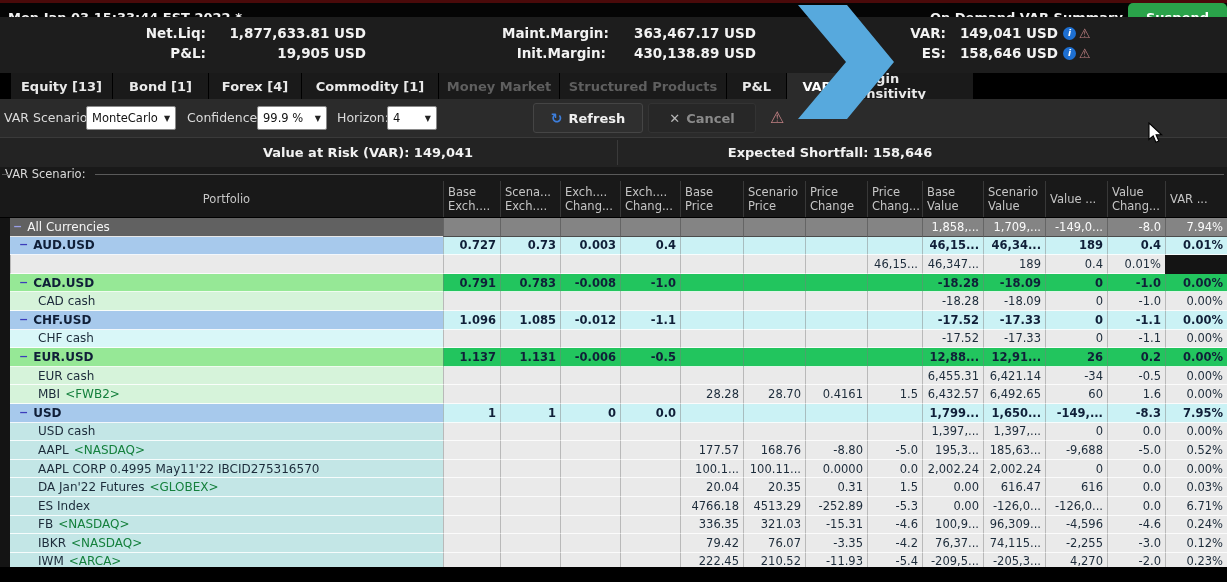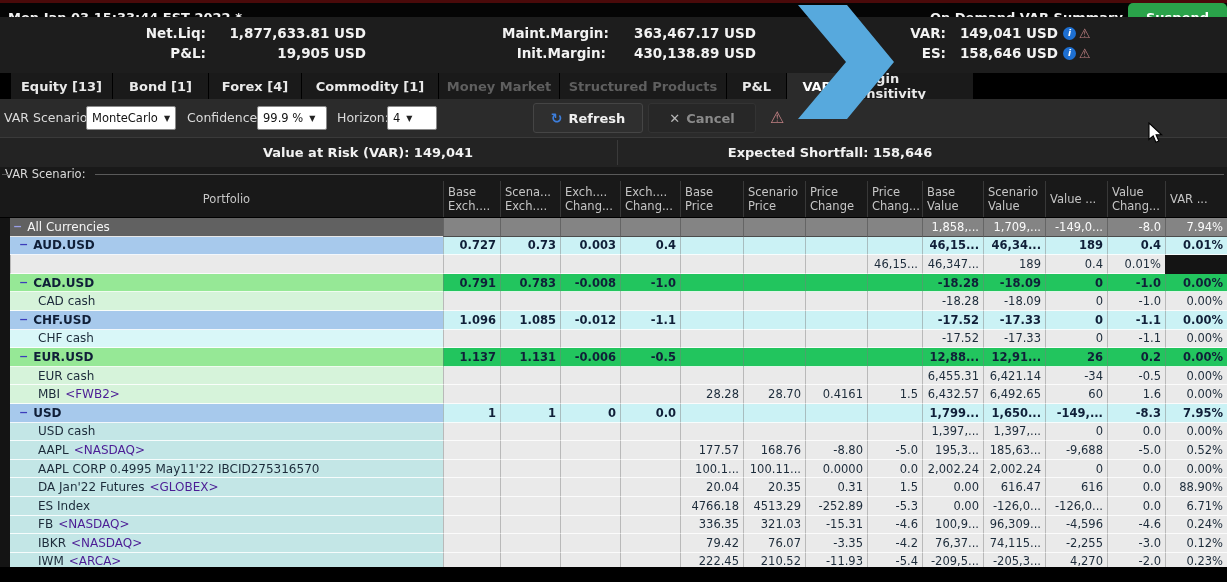--- a/index.html
+++ b/index.html
@@ -37,21 +37,21 @@
   .tab.disabled { color:#5f5f5f; }
   .tab.active { background:#2b2b2b; color:#fff; }
   .tab:nth-child(1){width:101px}.tab:nth-child(2){width:95px}.tab:nth-child(3){width:92px}
   .tab:nth-child(4){width:136px}.tab:nth-child(5){width:120px}.tab:nth-child(6){width:166px}
   .tab:nth-child(7){width:59px}.tab:nth-child(8){width:60px}.tab:nth-child(9){width:125px}
 
   
   .controls { position:relative; height:38px; background:#2b2b2b; }
   .ctl-label { position:absolute; top:11px; color:#dcdcdc; font-size:12.5px; }
   .select { position:absolute; top:7px; height:24px; background:#fff; border:1px solid #8a8a8a; border-radius:2px;
-    display:flex; align-items:center; justify-content:flex-start; padding:0 5px; font-size:11.5px; color:#111; }
+    display:flex; align-items:center; justify-content:space-between; padding:0 5px; font-size:11.5px; color:#111; }
   .select .arr { font-size:8px; color:#222; padding-left:6px; }
   .btn { position:absolute; top:4px; height:30px; border-radius:3px; font-family:inherit; font-size:13px; font-weight:bold;
     display:flex; align-items:center; justify-content:center; gap:6px; }
   .refresh-btn { left:533px; width:110px; background:#2f2f2f; border:1px solid #454545; color:#f0f0f0; }
   .refresh-btn .ric { color:#3d7edb; font-weight:bold; font-size:14px; }
   .cancel-btn { left:648px; width:108px; background:#272727; border:1px solid #333; color:#8a8a8a; }
   .cancel-btn .xic { color:#b8b8b8; font-weight:bold; font-size:13px; }
   .ctl-warn { position:absolute; left:770px; top:9px; color:#c08083; font-size:16px; }
 
   
@@ -73,21 +73,21 @@
   .hcell { display:flex; align-items:center; padding:2px 4px; color:#c6c6c6; font-size:11.5px; line-height:14px;
     white-space:pre-line; border-left:1px solid #383838; }
   .hcell:first-child { border-left:none; justify-content:center; }
   .tbody { height:349px; overflow:hidden; background:#141414; }
   .trow { display:grid; grid-template-columns:433px 57px 60px 60px 60px 63px 62px 62px 55px 61px 62px 62px 58px 62px;
     height:18.6px; padding-left:10px; background:#141414; }
   .cell { display:flex; align-items:center; justify-content:flex-end; padding:0 4px; font-size:11.5px;
     color:#1c2b3a; border-left:1px solid rgba(125,125,125,.45); border-bottom:1px solid rgba(255,255,255,.85);
     overflow:hidden; white-space:nowrap; }
   .cell.portfolio { justify-content:flex-start; font-size:12px; border-left:none; gap:5px; }
-  .cell.portfolio .tag { color:#4c1d95; font-weight:normal; }
+  .cell.portfolio .tag { color:#15803d; font-weight:normal; }
   .minus { font-size:11px; font-weight:bold; color:#3d3dbb; line-height:10px; }
   .trow.summary .minus { color:#9a9fe6; }
   .lvl0 { padding-left:3px; } .lvl1 { padding-left:9px; } .lvl2 { padding-left:28px; }
 
   .trow.summary .cell.portfolio { background:#616161; color:#f5f5f5; }
   .trow.summary .cell.num { background:#848484; color:#fafafa; border-left:1px solid rgba(80,80,80,.6); border-bottom:1px solid #4c4c4c; }
   .trow.group .cell { font-weight:bold; color:#101f38; }
   .trow.group.blue .cell.portfolio { background:#a7c9ec; }
   .trow.group.blue .cell.num { background:#cbf2f5; }
   .trow.group.green .cell.portfolio { background:#96e896; }
@@ -489,21 +489,21 @@
         <div class="cell num"></div>
         <div class="cell num"></div>
         <div class="cell num">20.04</div>
         <div class="cell num">20.35</div>
         <div class="cell num">0.31</div>
         <div class="cell num">1.5</div>
         <div class="cell num">0.00</div>
         <div class="cell num">616.47</div>
         <div class="cell num">616</div>
         <div class="cell num">0.0</div>
-        <div class="cell num">88.90%</div>
+        <div class="cell num">0.03%</div>
       </div>
       <div class="trow sub teal">
         <div class="cell portfolio lvl2">
           <span>ES Index</span>
         </div>
         <div class="cell num"></div>
         <div class="cell num"></div>
         <div class="cell num"></div>
         <div class="cell num"></div>
         <div class="cell num">4766.18</div>

